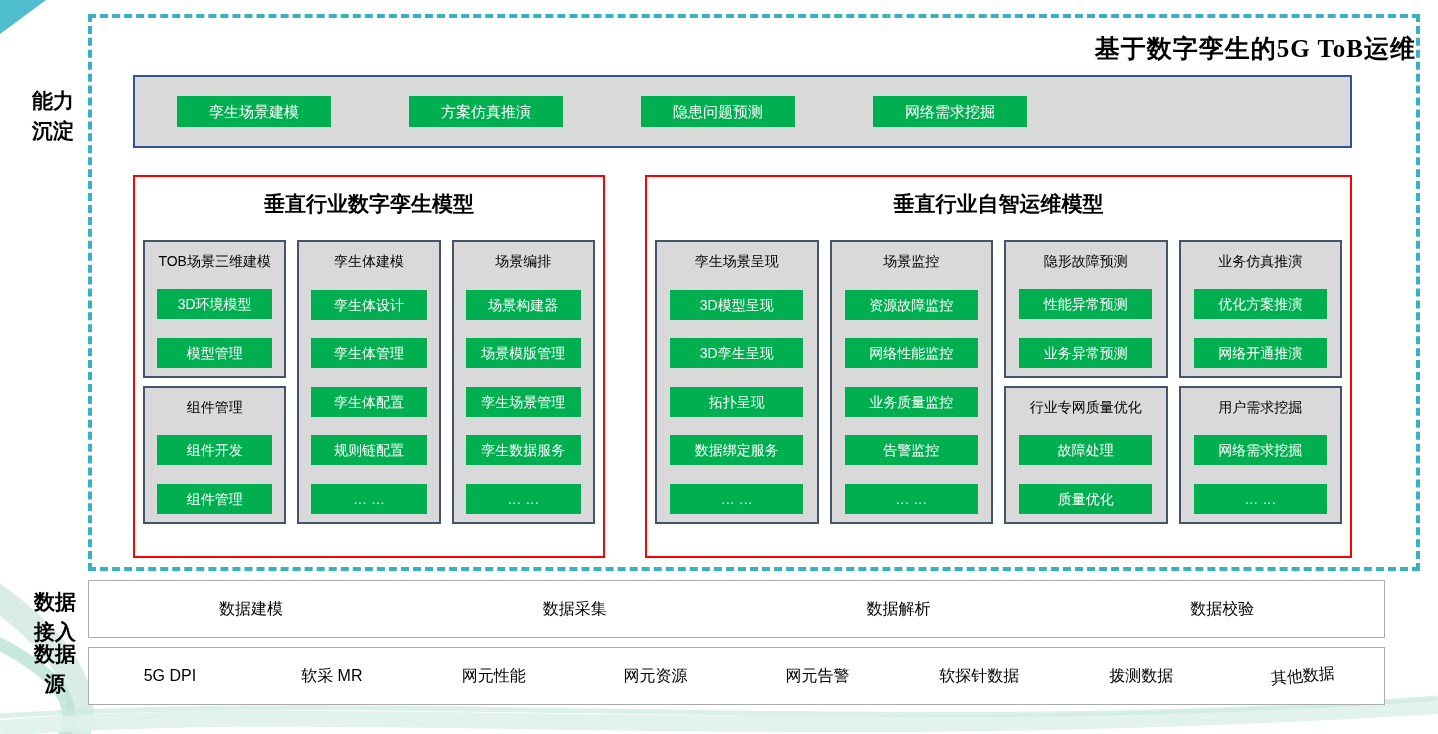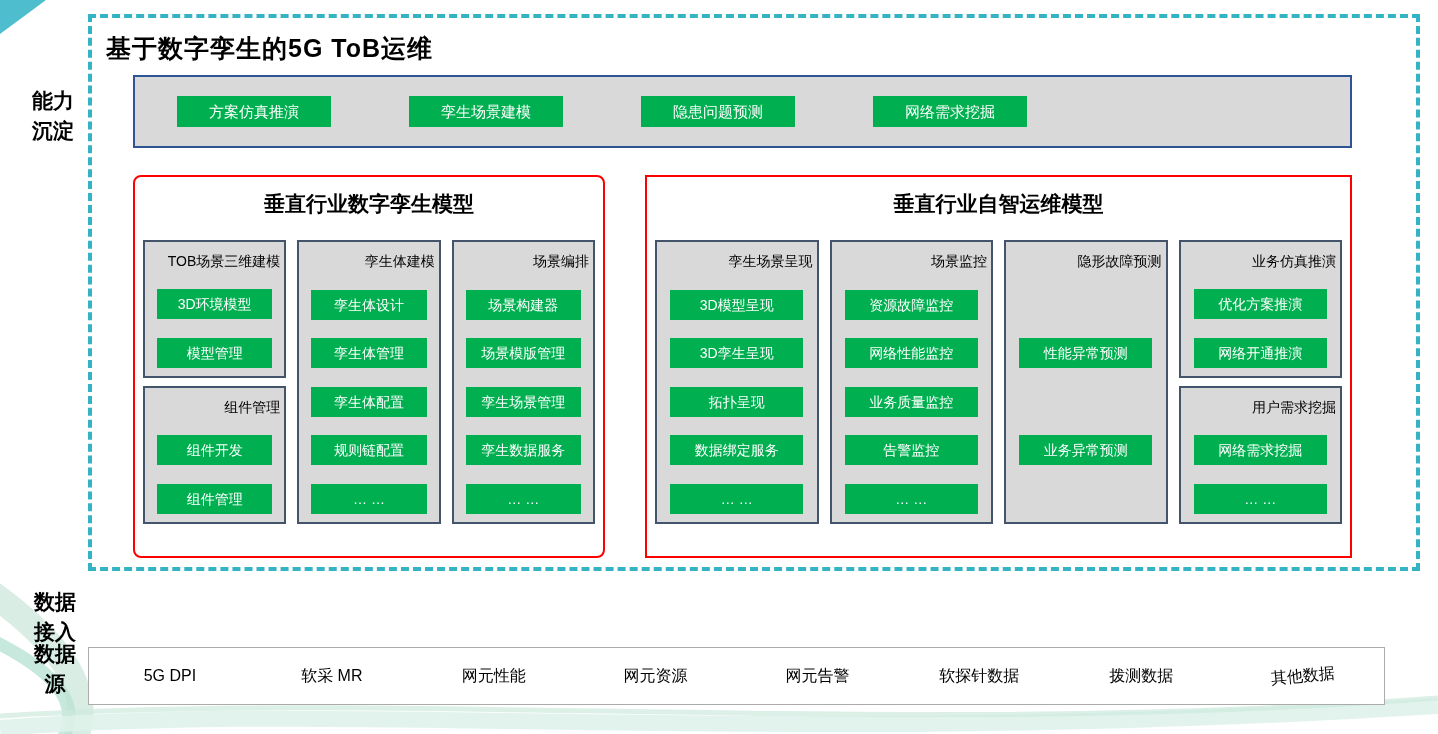--- a/index.html
+++ b/index.html
@@ -3,41 +3,41 @@
 <meta charset="utf-8">
 <style>
   * { margin:0; padding:0; box-sizing:border-box; }
   body { background:#fff; font-family:"Liberation Sans","DejaVu Sans",sans-serif; color:#000; }
   .stage { position:relative; width:1438px; height:734px; background:#fff; overflow:hidden; }
   .bg-svg { position:absolute; left:0; top:0; z-index:0; }
 
   
   .outer-dash { position:absolute; left:88px; top:14px; width:1332px; height:557px;
     border:4px dashed var(--dashed-border-teal,#33B3C4); z-index:1; }
-  .main-title { position:absolute; top:14px; left:14px; right:0; text-align:left;
-    font-size:25px; font-weight:700; letter-spacing:1px; }
+  .main-title { position:absolute; top:14px; left:0; right:0; text-align:right;
+    font-size:25px; font-weight:700; letter-spacing:1px;font-family:Liberation Serif, serif; }
 
   
   .capability-bar { position:absolute; left:133px; top:75px; width:1219px; height:73px;
     background:var(--group-fill,#D9D9D9); border:2px solid var(--bar-border,#2F5496);
     display:flex; align-items:center; padding-left:42px; z-index:2; }
   .cap-btn { background:var(--green,#00B050); color:#fff; font-size:15px; height:31px;
     line-height:31px; padding:0 32px; white-space:nowrap; }
   .cap-btn + .cap-btn { margin-left:78px; }
 
   
   .panel { position:absolute; top:175px; height:383px; border:2px solid var(--panel-border-red,#FF0000);
     background:#fff; z-index:2; }
-  .panel-left  { left:133px; width:472px;border-radius:8px; }
+  .panel-left  { left:133px; width:472px; }
   .panel-right { left:645px; width:707px; }
   .panel-title { margin-top:13px; text-align:center; font-size:21px; font-weight:700; }
   .cols { position:absolute; left:8px; right:8px; top:63px; bottom:32px; display:flex; gap:11px; }
   .col { flex:1; min-width:0; display:flex; flex-direction:column; gap:8px; }
   .group { flex:1; background:var(--group-fill,#D9D9D9); border:2px solid var(--group-border,#44546A);
-    display:flex; flex-direction:column; padding:6px 4px;align-items:flex-end; }
+    display:flex; flex-direction:column; padding:6px 4px; }
   .group-title { text-align:center; font-size:14px; padding-top:5px; white-space:nowrap; }
   .group-items { flex:1; width:100%; display:flex; flex-direction:column;
     justify-content:space-evenly; align-items:center; }
   .item-btn { width:88%; height:30px; line-height:30px; background:var(--green,#00B050);
     color:#fff; font-size:14px; text-align:center; white-space:nowrap; overflow:hidden;margin-top:16px; }
 
   
   .data-row { position:absolute; left:88px; width:1297px; height:58px; background:#fff;
     border:1px solid #ababab; display:flex; align-items:center; z-index:1; }
   .row-access { top:580px; }
@@ -68,22 +68,22 @@
 
   <div class="side-lbl side-cap">能力沉淀</div>
   <div class="side-lbl side-access">数据接入</div>
   <div class="side-lbl side-source">数据源</div>
 
   <div class="outer-dash">
     <div class="main-title">基于数字孪生的5G ToB运维</div>
   </div>
 
   <div class="capability-bar">
+    <div class="cap-btn">孪生场景建模</div>
     <div class="cap-btn">方案仿真推演</div>
-    <div class="cap-btn">孪生场景建模</div>
     <div class="cap-btn">隐患问题预测</div>
     <div class="cap-btn">网络需求挖掘</div>
   </div>
 
   <div class="panel panel-left">
     <div class="panel-title">垂直行业数字孪生模型</div>
     <div class="cols">
       <div class="col">
         <div class="group">
           <div class="group-title">TOB场景三维建模</div>
@@ -155,40 +155,53 @@
         </div>
       </div>
       <div class="col">
         <div class="group">
           <div class="group-title">隐形故障预测</div>
           <div class="group-items">
             <div class="item-btn">性能异常预测</div>
             <div class="item-btn">业务异常预测</div>
           </div>
         </div>
+        <div class="group">
+          <div class="group-title">行业专网质量优化</div>
+          <div class="group-items">
+            <div class="item-btn">故障处理</div>
+            <div class="item-btn">质量优化</div>
+          </div>
+        </div>
       </div>
       <div class="col">
         <div class="group">
           <div class="group-title">业务仿真推演</div>
           <div class="group-items">
             <div class="item-btn">优化方案推演</div>
             <div class="item-btn">网络开通推演</div>
           </div>
         </div>
         <div class="group">
           <div class="group-title">用户需求挖掘</div>
           <div class="group-items">
             <div class="item-btn">网络需求挖掘</div>
             <div class="item-btn">… …</div>
           </div>
         </div>
       </div>
     </div>
   </div>
 
+  <div class="data-row row-access">
+    <div class="data-cell">数据建模</div>
+    <div class="data-cell">数据采集</div>
+    <div class="data-cell">数据解析</div>
+    <div class="data-cell">数据校验</div>
+  </div>
 
   <div class="data-row row-source">
     <div class="data-cell">5G DPI</div>
     <div class="data-cell">软采 MR</div>
     <div class="data-cell">网元性能</div>
     <div class="data-cell">网元资源</div>
     <div class="data-cell">网元告警</div>
     <div class="data-cell">软探针数据</div>
     <div class="data-cell">拨测数据</div>
     <div class="data-cell tilt">其他数据</div>

